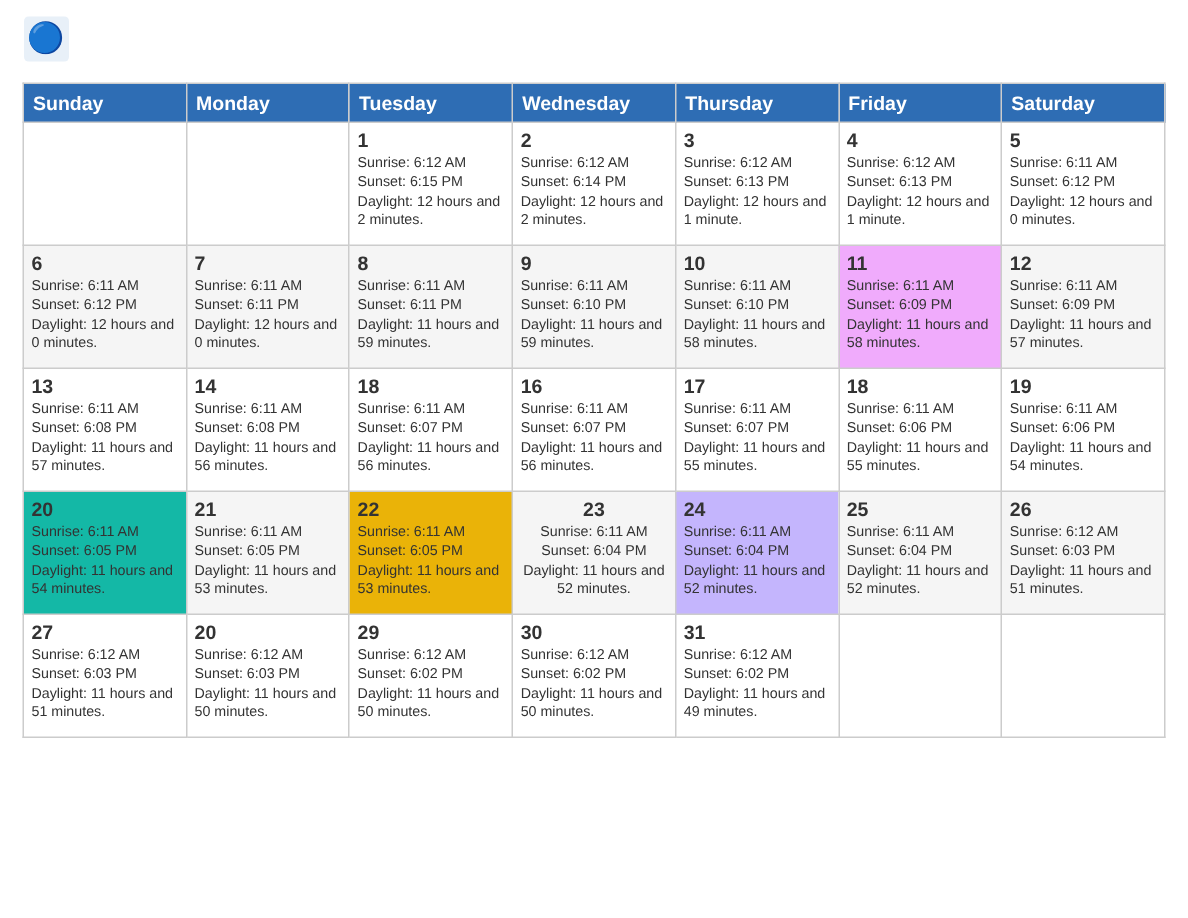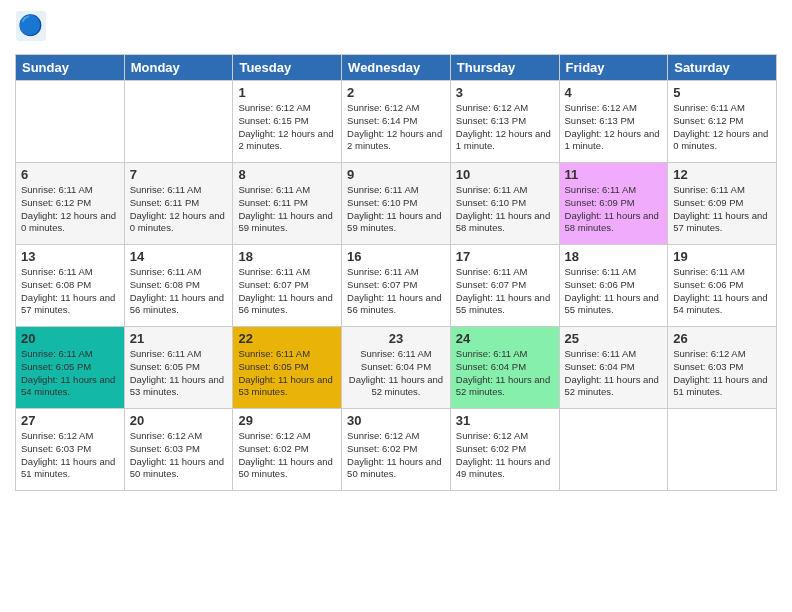--- a/index.html
+++ b/index.html
@@ -222,21 +222,21 @@
             <div class="cell-text">Sunrise: 6:11 AM<br>Sunset: 6:05 PM<br>Daylight: 11 hours and 53 minutes.</div>
           </td>
           <td style="background: #eab308;">
             <span class="day-number">22</span>
             <div class="cell-text">Sunrise: 6:11 AM<br>Sunset: 6:05 PM<br>Daylight: 11 hours and 53 minutes.</div>
           </td>
           <td style="background: rgb(245, 245, 245); text-align: center;">
             <span class="day-number">23</span>
             <div class="cell-text">Sunrise: 6:11 AM<br>Sunset: 6:04 PM<br>Daylight: 11 hours and 52 minutes.</div>
           </td>
-          <td style="background: #86efac;">
+          <td style="background: #c4b5fd;">
             <span class="day-number">24</span>
             <div class="cell-text">Sunrise: 6:11 AM<br>Sunset: 6:04 PM<br>Daylight: 11 hours and 52 minutes.</div>
           </td>
           <td style="background: rgb(245, 245, 245);">
             <span class="day-number">25</span>
             <div class="cell-text">Sunrise: 6:11 AM<br>Sunset: 6:04 PM<br>Daylight: 11 hours and 52 minutes.</div>
           </td>
           <td style="background: rgb(245, 245, 245);">
             <span class="day-number">26</span>
             <div class="cell-text">Sunrise: 6:12 AM<br>Sunset: 6:03 PM<br>Daylight: 11 hours and 51 minutes.</div>

